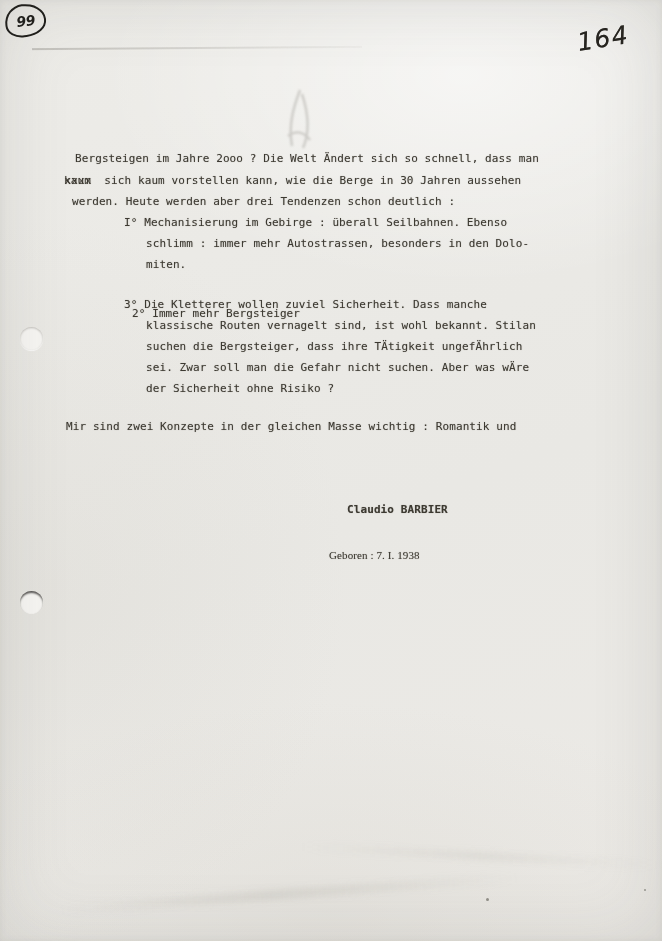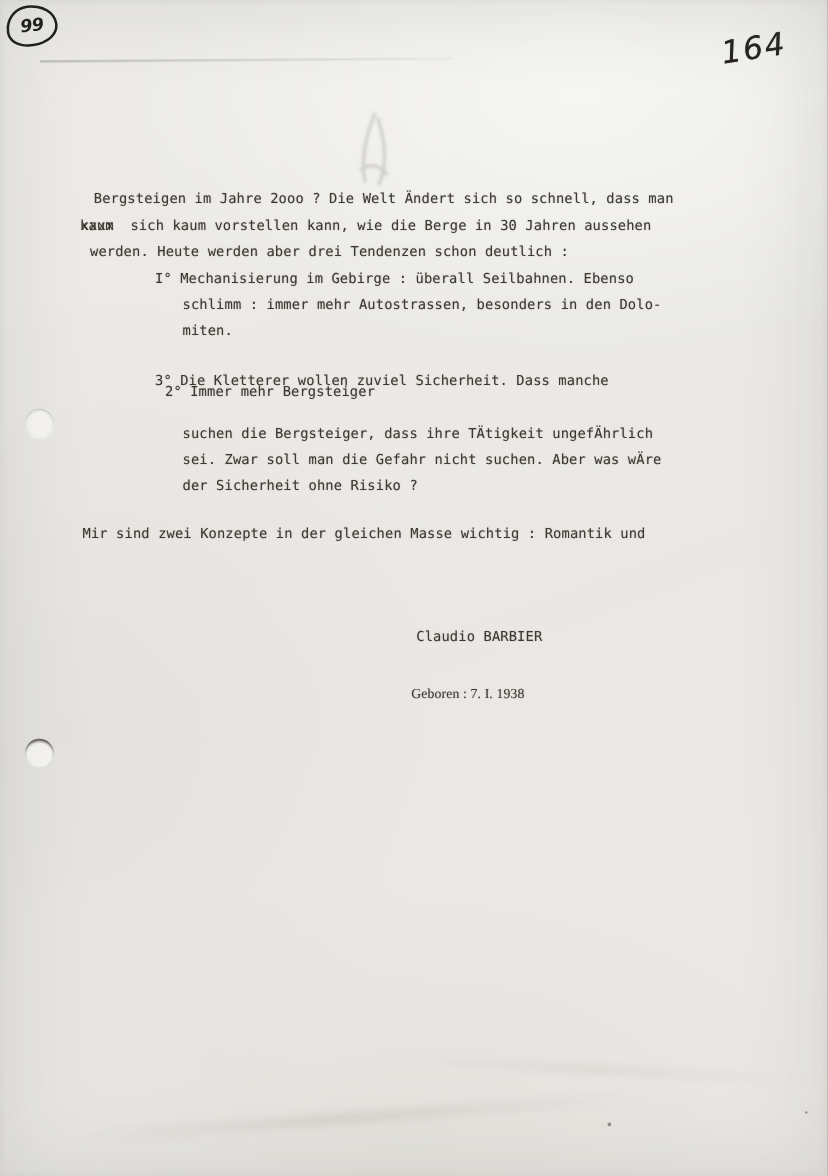--- a/index.html
+++ b/index.html
@@ -36,21 +36,21 @@
   .l5{left:146px;top:237px;}
   .l6{left:146px;top:258px;}
   .l7{left:132px;top:279px;margin-top:28px;}
   .l8{left:124px;top:298px;}
   .l9{left:146px;top:319px;}
   .l10{left:146px;top:340px;}
   .l11{left:146px;top:361px;}
   .l12{left:146px;top:382px;}
   .l13{left:66px;top:420px;}
   .l14{left:63px;top:448px;}
-  .lsig{left:333px;top:503px;}
+  .lsig{left:347px;top:503px;font-weight:bold;}
   .lbirth{left:329px;top:549px;font-family:Liberation Serif, serif;}
   .struck{position:relative;display:inline-block;}
   .struck .overstrike{
     position:absolute;left:0.5px;top:-0.5px;opacity:0.85;color:#34312a;
   }
   
   .circled-number{
     position:absolute;left:5px;top:4px;width:37px;height:29px;
     border:2.4px solid #1d1c19;
     border-radius:48% 58% 55% 45% / 60% 55% 48% 42%;
@@ -123,20 +123,21 @@
 
   <div class="tl l2"><span class="struck"><span>kaum</span><span class="overstrike">xxxx</span></span><span>  sich kaum vorstellen kann, wie die Berge in 30 Jahren aussehen</span></div>
 
   <div class="tl l3">werden. Heute werden aber drei Tendenzen schon deutlich :</div>
 
   <div class="tl l4">I° Mechanisierung im Gebirge : überall Seilbahnen. Ebenso</div>
   <div class="tl l5">schlimm : immer mehr Autostrassen, besonders in den Dolo-</div>
   <div class="tl l6">miten.</div>
   <div class="tl l7">2° Immer mehr Bergsteiger</div>
   <div class="tl l8">3° Die Kletterer wollen zuviel Sicherheit. Dass manche</div>
+  <div class="tl l9">klassische Routen vernagelt sind, ist wohl bekannt. Stilan</div>
   <div class="tl l10">suchen die Bergsteiger, dass ihre TÄtigkeit ungefÄhrlich</div>
   <div class="tl l11">sei. Zwar soll man die Gefahr nicht suchen. Aber was wÄre</div>
   <div class="tl l12">der Sicherheit ohne Risiko ?</div>
 
   <div class="tl l13">Mir sind zwei Konzepte in der gleichen Masse wichtig : Romantik und</div>
 
   <div class="tl lsig">Claudio BARBIER</div>
   <div class="tl lbirth">Geboren : 7. I. 1938</div>
 
 </div>

